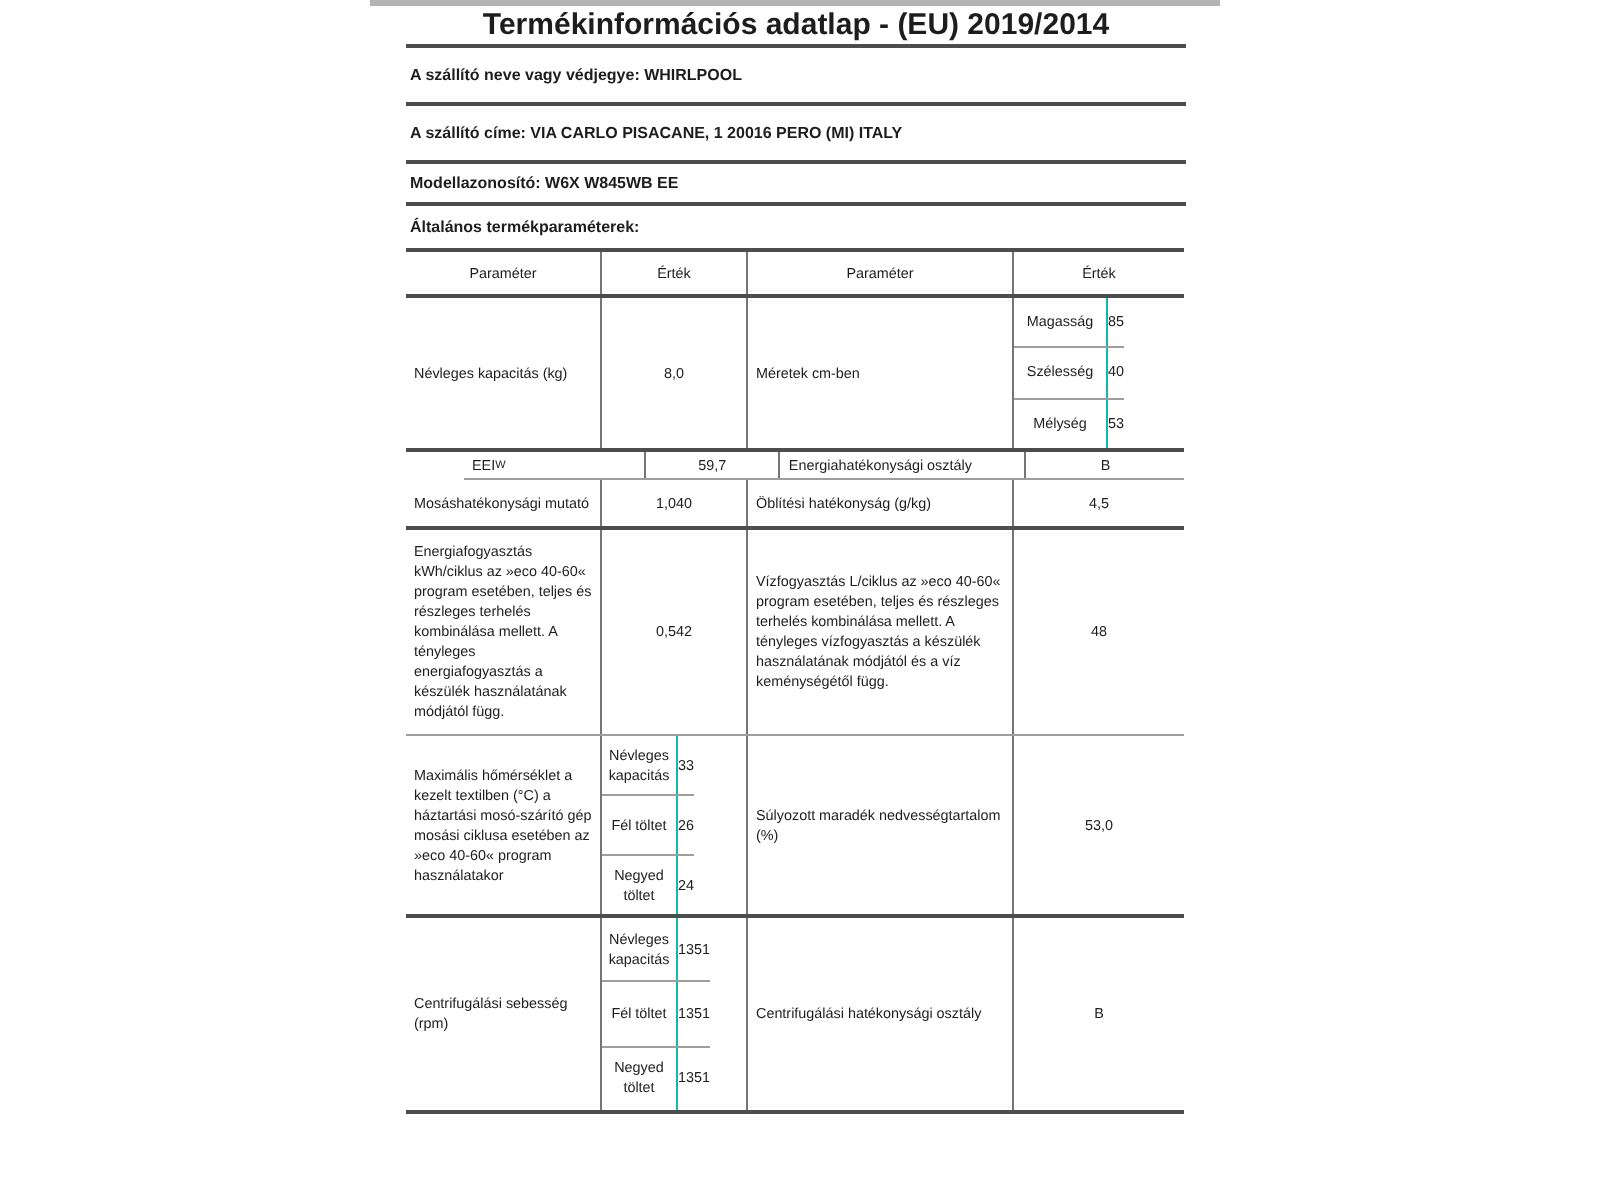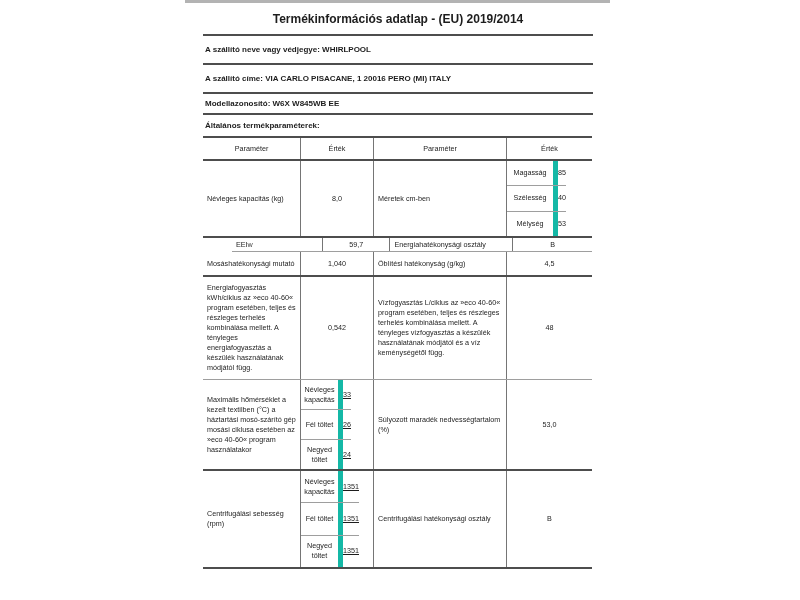--- a/index.html
+++ b/index.html
@@ -4,23 +4,23 @@
 <style>
   * { margin:0; padding:0; box-sizing:border-box; }
   html,body { width:800px; height:600px; background:#ffffff;
     font-family:"Liberation Sans", sans-serif; color:#1d1d1d; }
   .canvas { position:relative; width:800px; height:600px; background:#ffffff; overflow:hidden; }
 
   .top-strip { position:absolute; left:185px; top:0; width:425px; height:3px; background:#b3b3b3; }
 
   .doc { position:absolute; left:203px; top:0; width:390px; }
 
-  .title-row { height:36px; border-bottom:2px solid #4d4d4d;
+  .title-row { height:24px; border-bottom:2px solid #4d4d4d;
     display:flex; align-items:center; justify-content:center;
-    font-weight:bold; font-size:12px; padding-top:3px; text-align:center; }
+    font-weight:bold; font-size:15px; padding-top:3px; text-align:center; }
 
   .info-row { border-bottom:2px solid #4d4d4d; display:flex; align-items:center;
     font-weight:bold; font-size:8px; padding-left:2px; }
   .info-row.h19 { height:29px; }
   .info-row.h21 { height:21px; }
 
   .section-row { height:21px; display:flex; align-items:center;
     font-weight:bold; font-size:8px; padding-left:2px; }
 
   .ptable { width:389px; border-top:2px solid #4d4d4d; font-size:7.2px; line-height:10px; }
@@ -43,24 +43,24 @@
   .c3 { width:133px; border-left:1px solid #757575; }
   .c4 { width:86px; border-left:1px solid #757575; }
 
   .lt { padding:3px 4px; text-align:left; }
   .ct { justify-content:center; text-align:center; padding:2px 2px; }
 
   .vstack { flex-direction:column; align-items:flex-start; padding:0; }
   .vrow { flex:1 1 0; display:flex; align-items:stretch; border-bottom:1px solid #9e9e9e; min-height:0; }
   .vrow:last-child { border-bottom:none; }
   .vlabel { display:flex; align-items:center; justify-content:center; text-align:center; padding:1px 2px; }
-  .vval { display:flex; align-items:center; justify-content:center; border-left:5px solid #14b8a6; }
+  .vval { display:flex; align-items:center; justify-content:center; border-left:1px solid #14b8a6; }
 
   .c2 .vlabel { width:37px; }
-  .c2 .vval { flex:1 1 0;text-decoration:underline; }
+  .c2 .vval { flex:1 1 0; }
   .c4 .vlabel { width:46px; }
   .c4 .vval { flex:1 1 0; }
 
   sub { font-size:5.5px; }
 </style>
 </head>
 <body>
 
 <div class="canvas">
   <div class="top-strip"></div>

